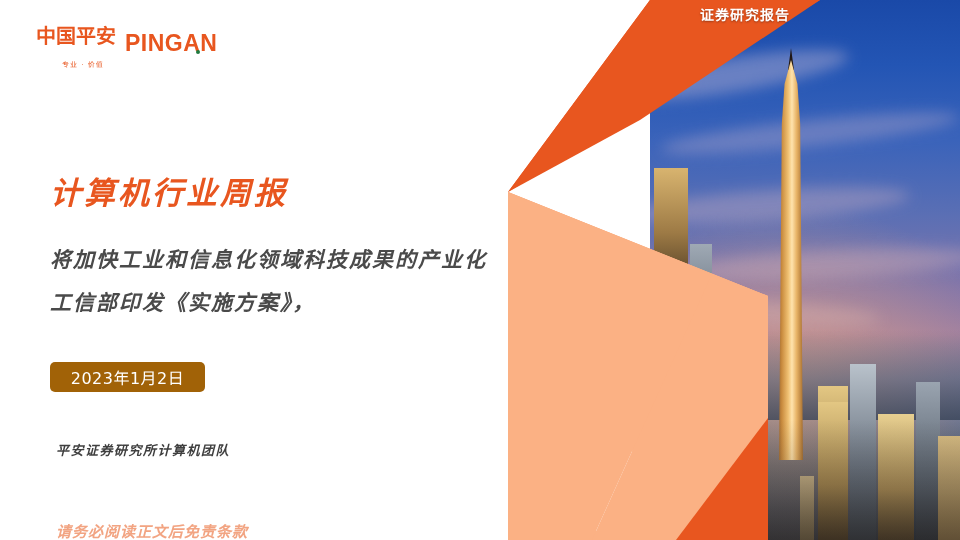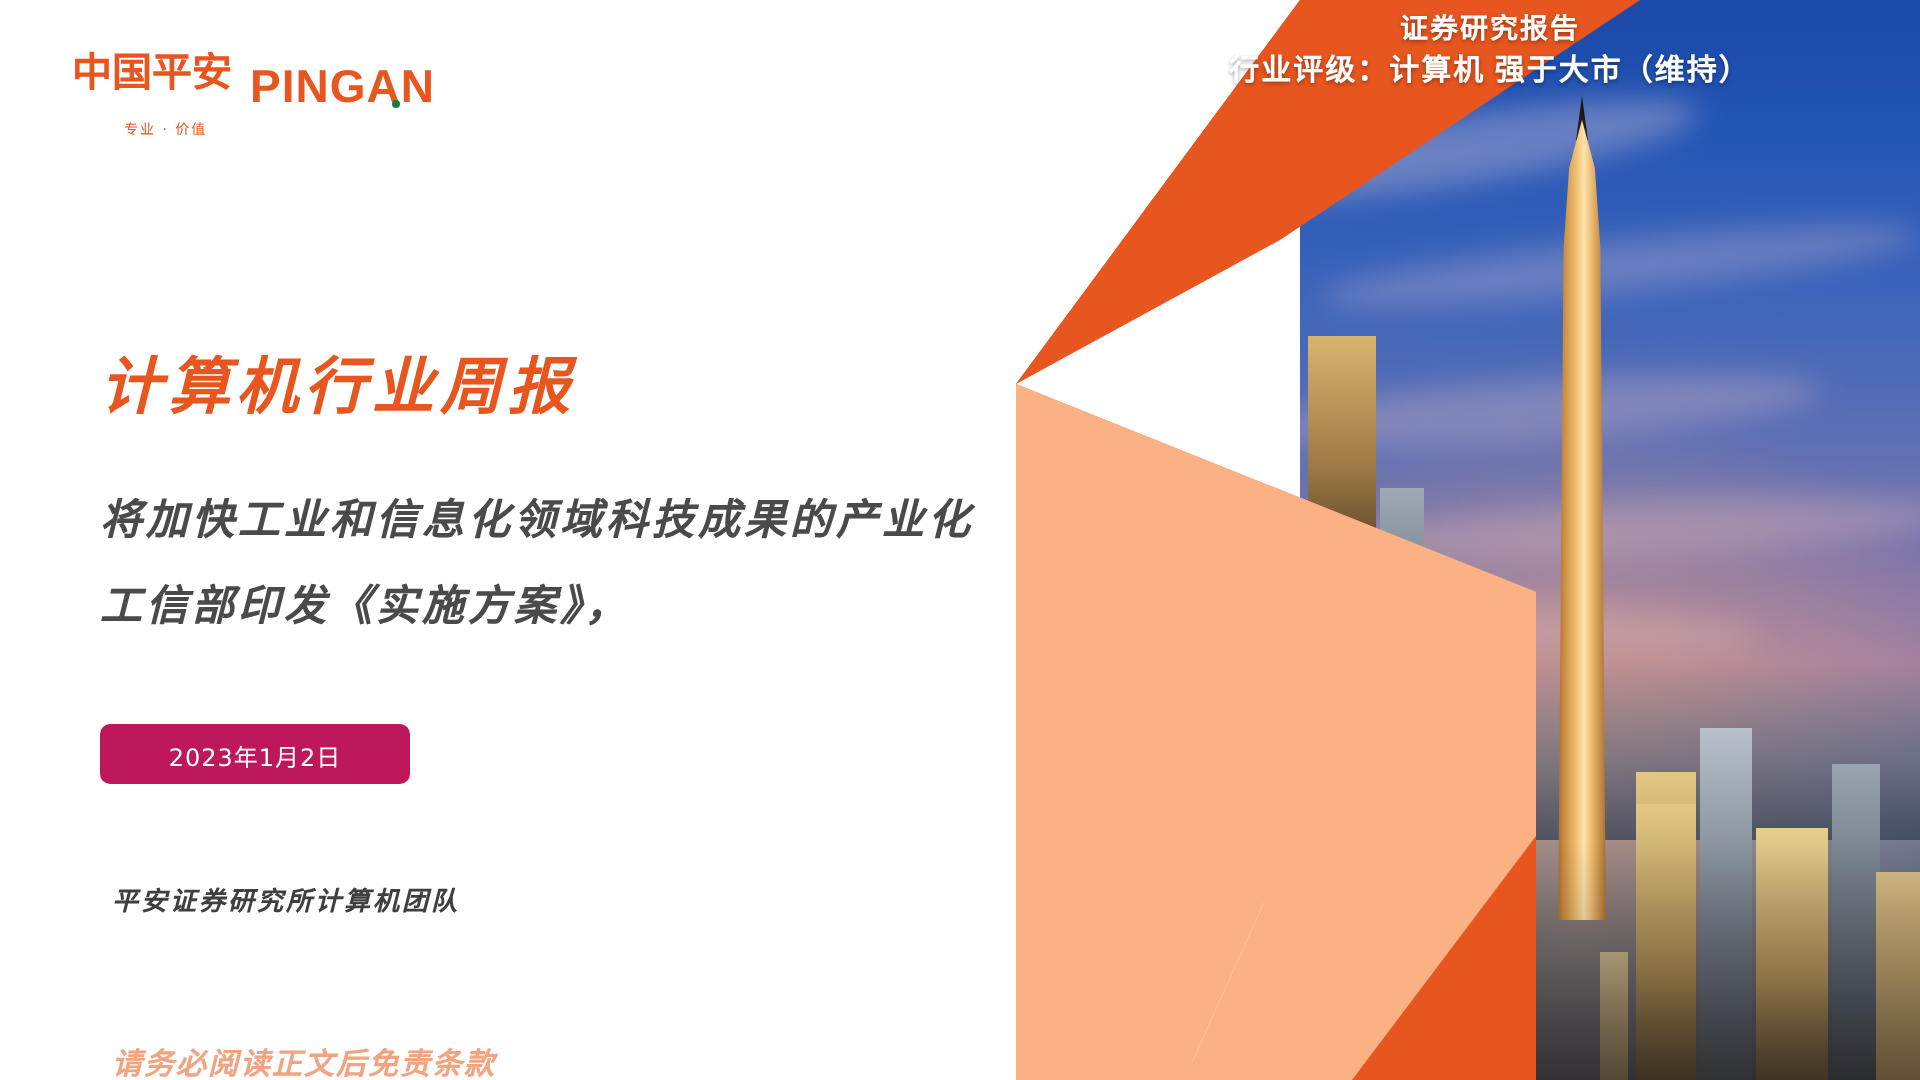--- a/index.html
+++ b/index.html
@@ -246,25 +246,25 @@
     z-index: 6;
   }
   .subtitle div { white-space: nowrap; }
 
   .date-badge {
     position: absolute;
     left: 50px;
     top: 362px;
     width: 155px;
     height: 30px;
-    background: #be185d;
+    background: #a16207;
     border-radius: 5px;
     color: #ffffff;
     font-family: "DejaVu Sans", "Liberation Sans", sans-serif;
-    font-size: 12px;
+    font-size: 16px;
     display: flex;
     align-items: center;
     justify-content: center;
     letter-spacing: 0.5px;
     z-index: 6;
   }
 
   .team {
     position: absolute;
     left: 56px;
@@ -354,21 +354,20 @@
       <span class="logo-en">
         <span>PINGAN</span>
         <span class="logo-dot"></span>
       </span>
     </div>
     <div class="logo-sub">专业 · 价值</div>
   </div>
 
   <div class="header-text">
     <div class="line1">证券研究报告</div>
-    <div class="line2">行业评级：计算机 强于大市（维持）</div>
   </div>
 
   <div class="title">计算机行业周报</div>
 
   <div class="subtitle">
     <div>将加快工业和信息化领域科技成果的产业化</div>
     <div>工信部印发《实施方案》，</div>
   </div>
 
   <div class="date-badge">2023年1月2日</div>

